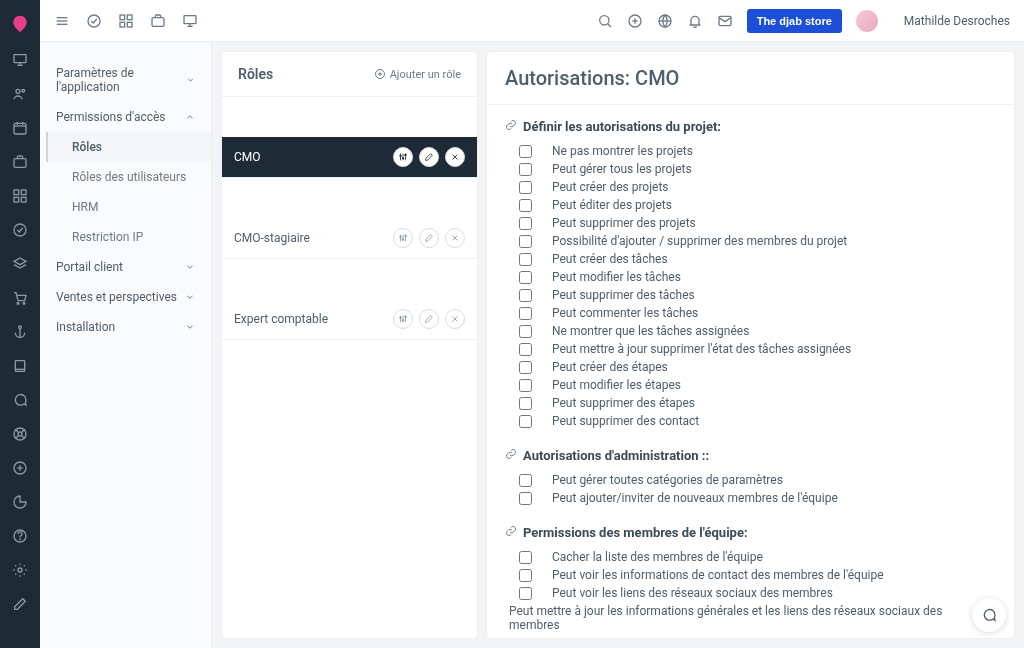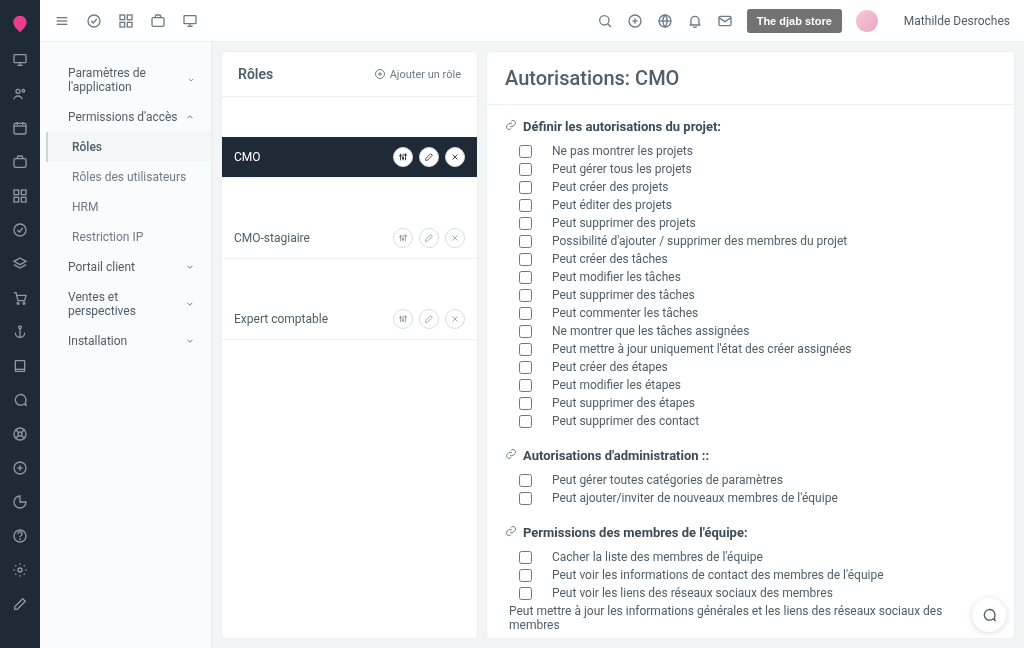--- a/index.html
+++ b/index.html
@@ -6,26 +6,26 @@
 body { font-family: -apple-system, BlinkMacSystemFont, "Segoe UI", Roboto, sans-serif; font-size: 12px; color: #4e5e6a; background: #f2f4f6; width: 1024px; height: 648px; overflow: hidden; display: flex; }
 .left-rail { width: 40px; background: #1e2b36; display: flex; flex-direction: column; align-items: center; padding-top: 14px; gap: 18px; color: #8b9aa8; }
 .left-rail .logo { width: 20px; height: 20px; color: #e83e8c; }
 .left-rail .ic { width: 16px; height: 16px; cursor: pointer; }
 .main-col { flex: 1; display: flex; flex-direction: column; }
 .topbar { height: 42px; background: #fff; border-bottom: 1px solid #e8ecef; display: flex; align-items: center; padding: 0 14px; gap: 16px; }
 .topbar .left-icons { display: flex; gap: 16px; color: #6d7b88; }
 .topbar .left-icons .ic, .topbar .right-icons .ic { width: 16px; height: 16px; cursor: pointer; }
 .topbar .spacer { flex: 1; }
 .topbar .right-icons { display: flex; align-items: center; gap: 14px; color: #6d7b88; }
-.store-btn { background: #737373; color: #fff; border: none; border-radius: 3px; padding: 6px 10px; font-size: 11px; font-weight: 600; cursor: pointer; }
+.store-btn { background: #1d4ed8; color: #fff; border: none; border-radius: 3px; padding: 6px 10px; font-size: 11px; font-weight: 600; cursor: pointer; }
 .avatar { width: 22px; height: 22px; border-radius: 50%; background: linear-gradient(135deg,#f8c8d8,#e8a8c0); display: inline-block; }
 .username { font-size: 12px; color: #4e5e6a; padding-left: 12px; }
 .content { flex: 1; display: flex; overflow: hidden; }
 .sidebar { width: 172px; background: #fafbfc; border-right: 1px solid #e8ecef; padding: 16px 0; font-size: 12px; }
-.sidebar .sec { display: flex; justify-content: space-between; align-items: center; padding: 8px 16px; cursor: pointer; color: #4e5e6a; margin-left: 12px; }
+.sidebar .sec { display: flex; justify-content: space-between; align-items: center; padding: 8px 16px; cursor: pointer; color: #4e5e6a; }
 .sidebar .chev { width: 10px; height: 10px; }
 .sidebar .sub { padding: 8px 12px 8px 24px; cursor: pointer; color: #6d7b88; border-left: 2px solid transparent; margin-left: 6px; }
 .sidebar .sub.active { color: #4e5e6a; font-weight: 500; border-left: 2px solid #d0d5da; background: rgba(0,0,0,0.02); }
 .panels { flex: 1; display: flex; gap: 10px; padding: 10px; overflow: hidden; }
 .roles-panel { width: 255px; background: #fff; border-radius: 4px; box-shadow: 0 0 3px rgba(0,0,0,0.05); display: flex; flex-direction: column; }
 .roles-head { display: flex; justify-content: space-between; align-items: center; padding: 14px 16px; border-bottom: 1px solid #eef1f3; }
 .roles-head h3 { font-size: 14px; font-weight: 600; color: #4e5e6a; }
 .add-role { display: flex; align-items: center; gap: 4px; font-size: 11px; color: #6d7b88; cursor: pointer; }
 .role-row { display: flex; justify-content: space-between; align-items: center; padding: 10px 12px; border-bottom: 1px solid #eef1f3; font-size: 12px; margin-top: 40px; }
 .role-row.active { background: #1e2b36; color: #fff; }
@@ -433,21 +433,21 @@
               <label class="perm-item">
                 <input type="checkbox" style="">
                 <span>Peut commenter les tâches</span>
               </label>
               <label class="perm-item">
                 <input type="checkbox" style="">
                 <span>Ne montrer que les tâches assignées</span>
               </label>
               <label class="perm-item">
                 <input type="checkbox" style="">
-                <span>Peut mettre à jour uniquement l'état des créer assignées</span>
+                <span>Peut mettre à jour supprimer l'état des tâches assignées</span>
               </label>
               <label class="perm-item">
                 <input type="checkbox" style="">
                 <span>Peut créer des étapes</span>
               </label>
               <label class="perm-item">
                 <input type="checkbox" style="">
                 <span>Peut modifier les étapes</span>
               </label>
               <label class="perm-item">

